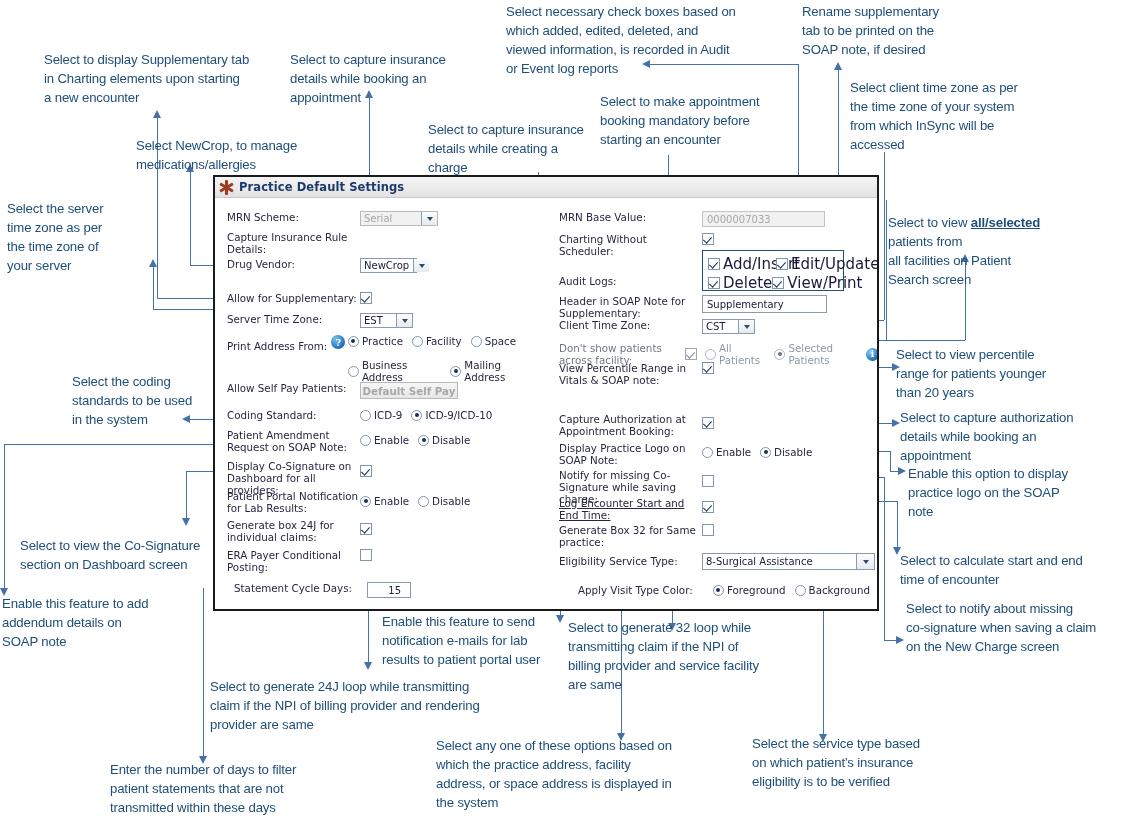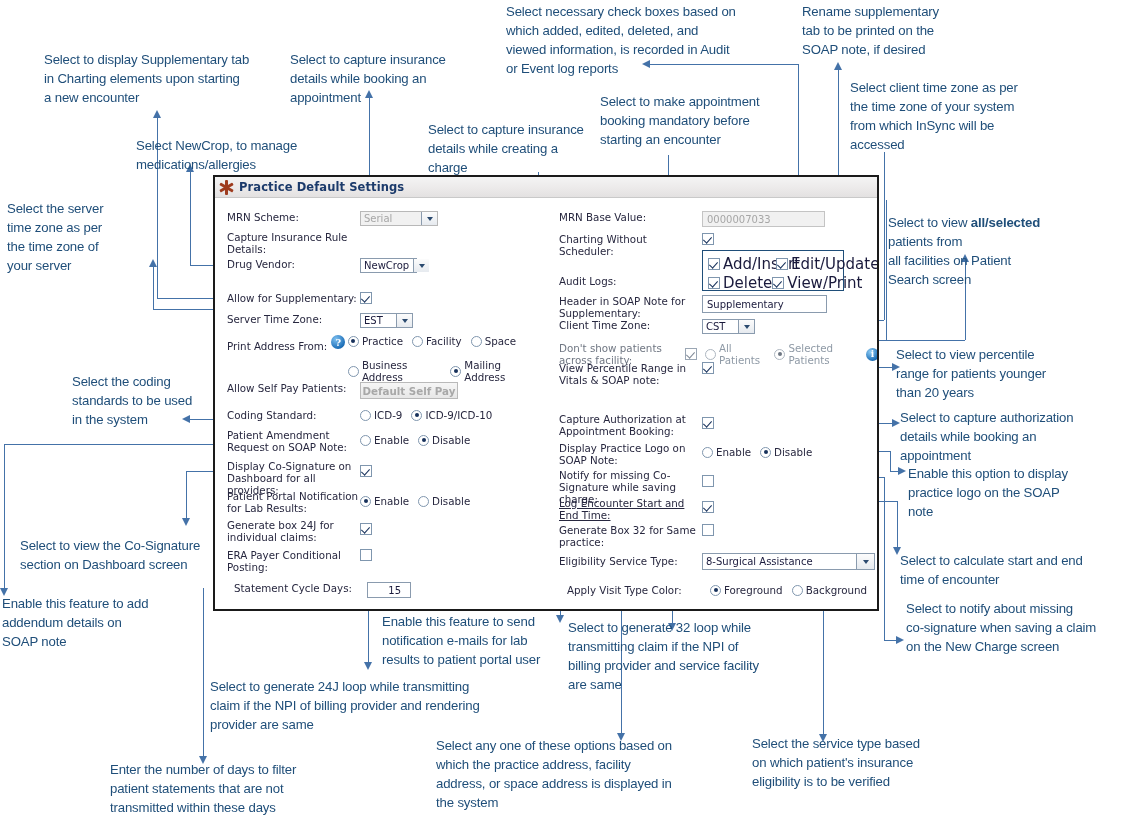--- a/index.html
+++ b/index.html
@@ -23,21 +23,21 @@
   
   .callout {
     position: absolute;
     color: #1F4E79;
     font-family: "Liberation Sans", sans-serif;
     font-size: 13.2px;
     line-height: 1.45;
     letter-spacing: -0.15px;
     white-space: pre-line;
   }
-  .callout b { font-weight: bold; }
+  .callout b { font-weight: bold; text-decoration: underline; }
 
   
   .ln {
     position: absolute;
     background: #4472A8;
   }
   .ln.h { height: 1px; }
   .ln.v { width: 1px; }
 
   .arrow {
@@ -713,21 +713,21 @@
 
       <div class="frow" style="left:344px; top:355px; width:320px;">
         <div class="flabel" style="width:143px; padding-top:2px;">Eligibility Service Type:</div>
         <div class="sel big" style="width:173px; height:17px;">
           <span>8-Surgical Assistance</span>
           <span class="cav"></span>
         </div>
       </div>
 
       <div class="frow" style="left:344px; top:386px; width:320px;">
-        <div class="flabel" style="width:143px; padding-left:8px;">Apply Visit Type Color:</div>
+        <div class="flabel" style="width:143px; padding-left:8px;margin-left:11px;">Apply Visit Type Color:</div>
         <div style="display:flex; align-items:center;">
           <label class="opt">
               <span class="rb on"></span>
               <span>Foreground</span>
             </label>
           <label class="opt">
               <span class="rb"></span>
               <span>Background</span>
             </label>
         </div>

